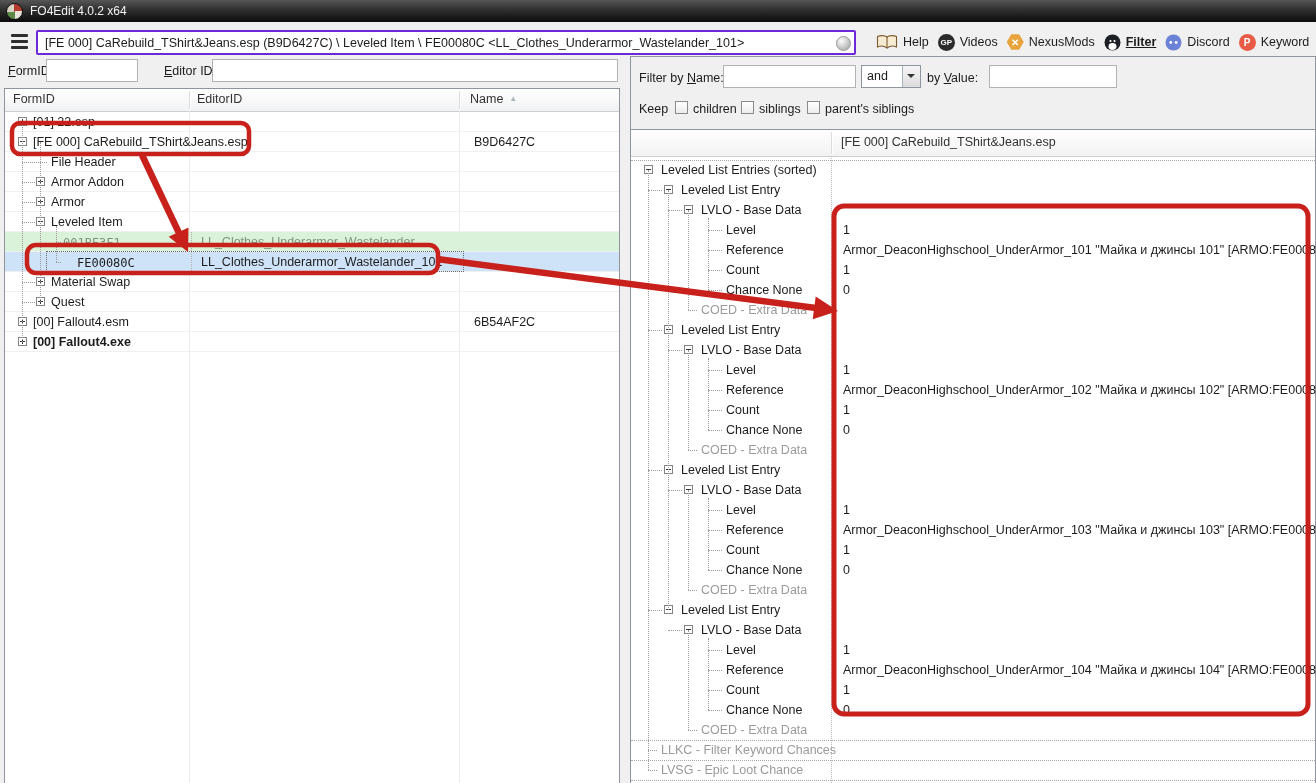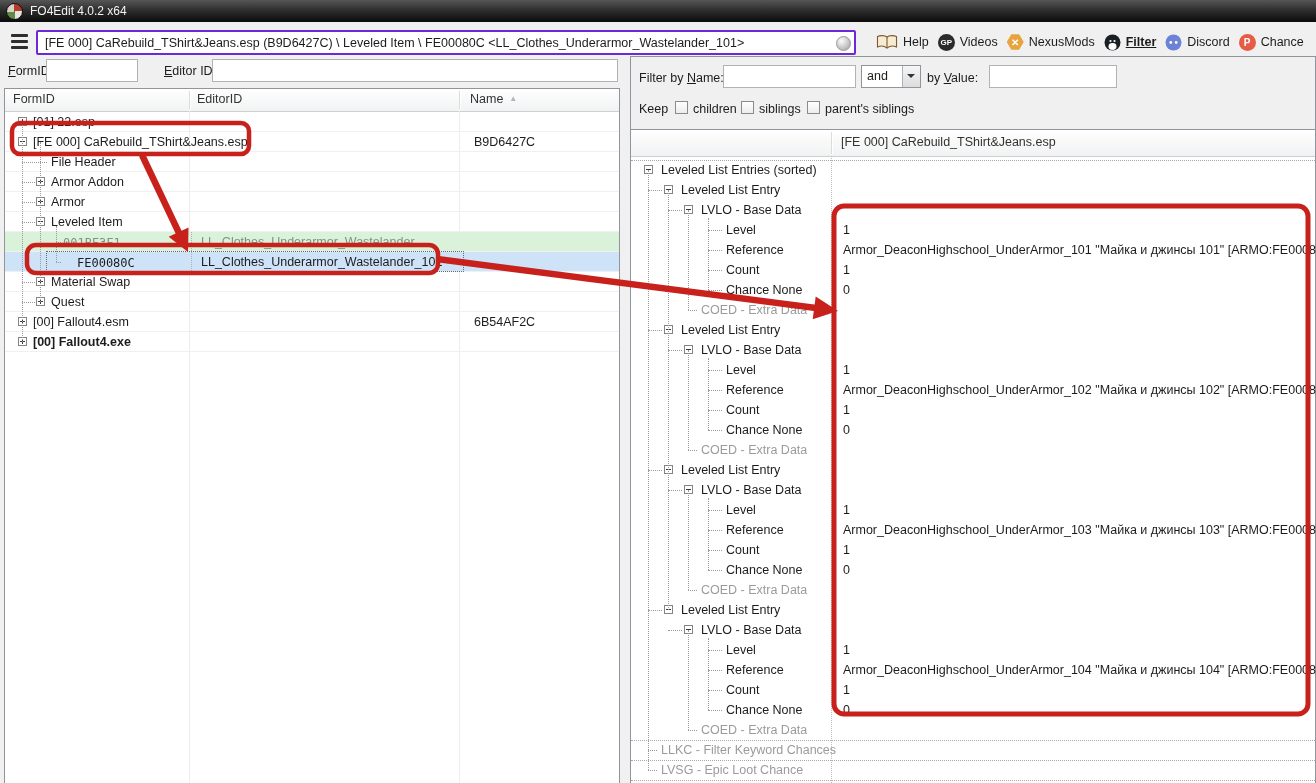--- a/index.html
+++ b/index.html
@@ -129,21 +129,21 @@
             <circle cx="5.8" cy="8.5" r="1.4" fill="#fff"></circle>
             <circle cx="11.2" cy="8.5" r="1.4" fill="#fff"></circle>
           </svg>
         </span>
         <span>Discord</span>
       </span>
       <span class="link">
         <span class="ic">
           <span class="cicon" style="background:#e85b46;font-size:10px;">P</span>
         </span>
-        <span>Chance</span>
+        <span>Keyword</span>
       </span>
     </div>
 
   <span class="lbl" style="left:8px;top:64px;"><u>F</u><span>ormID</span></span>
   <input class="fld" style="left: 46px; top: 59px; width: 92px; height: 23px;" value="">
   <span class="lbl" style="left:164px;top:64px;"><u>E</u><span>ditor ID</span></span>
   <input class="fld" style="left: 212px; top: 59px; width: 406px; height: 23px;" value="">
 
   <div class="lpanel">
     <div class="hdr">

